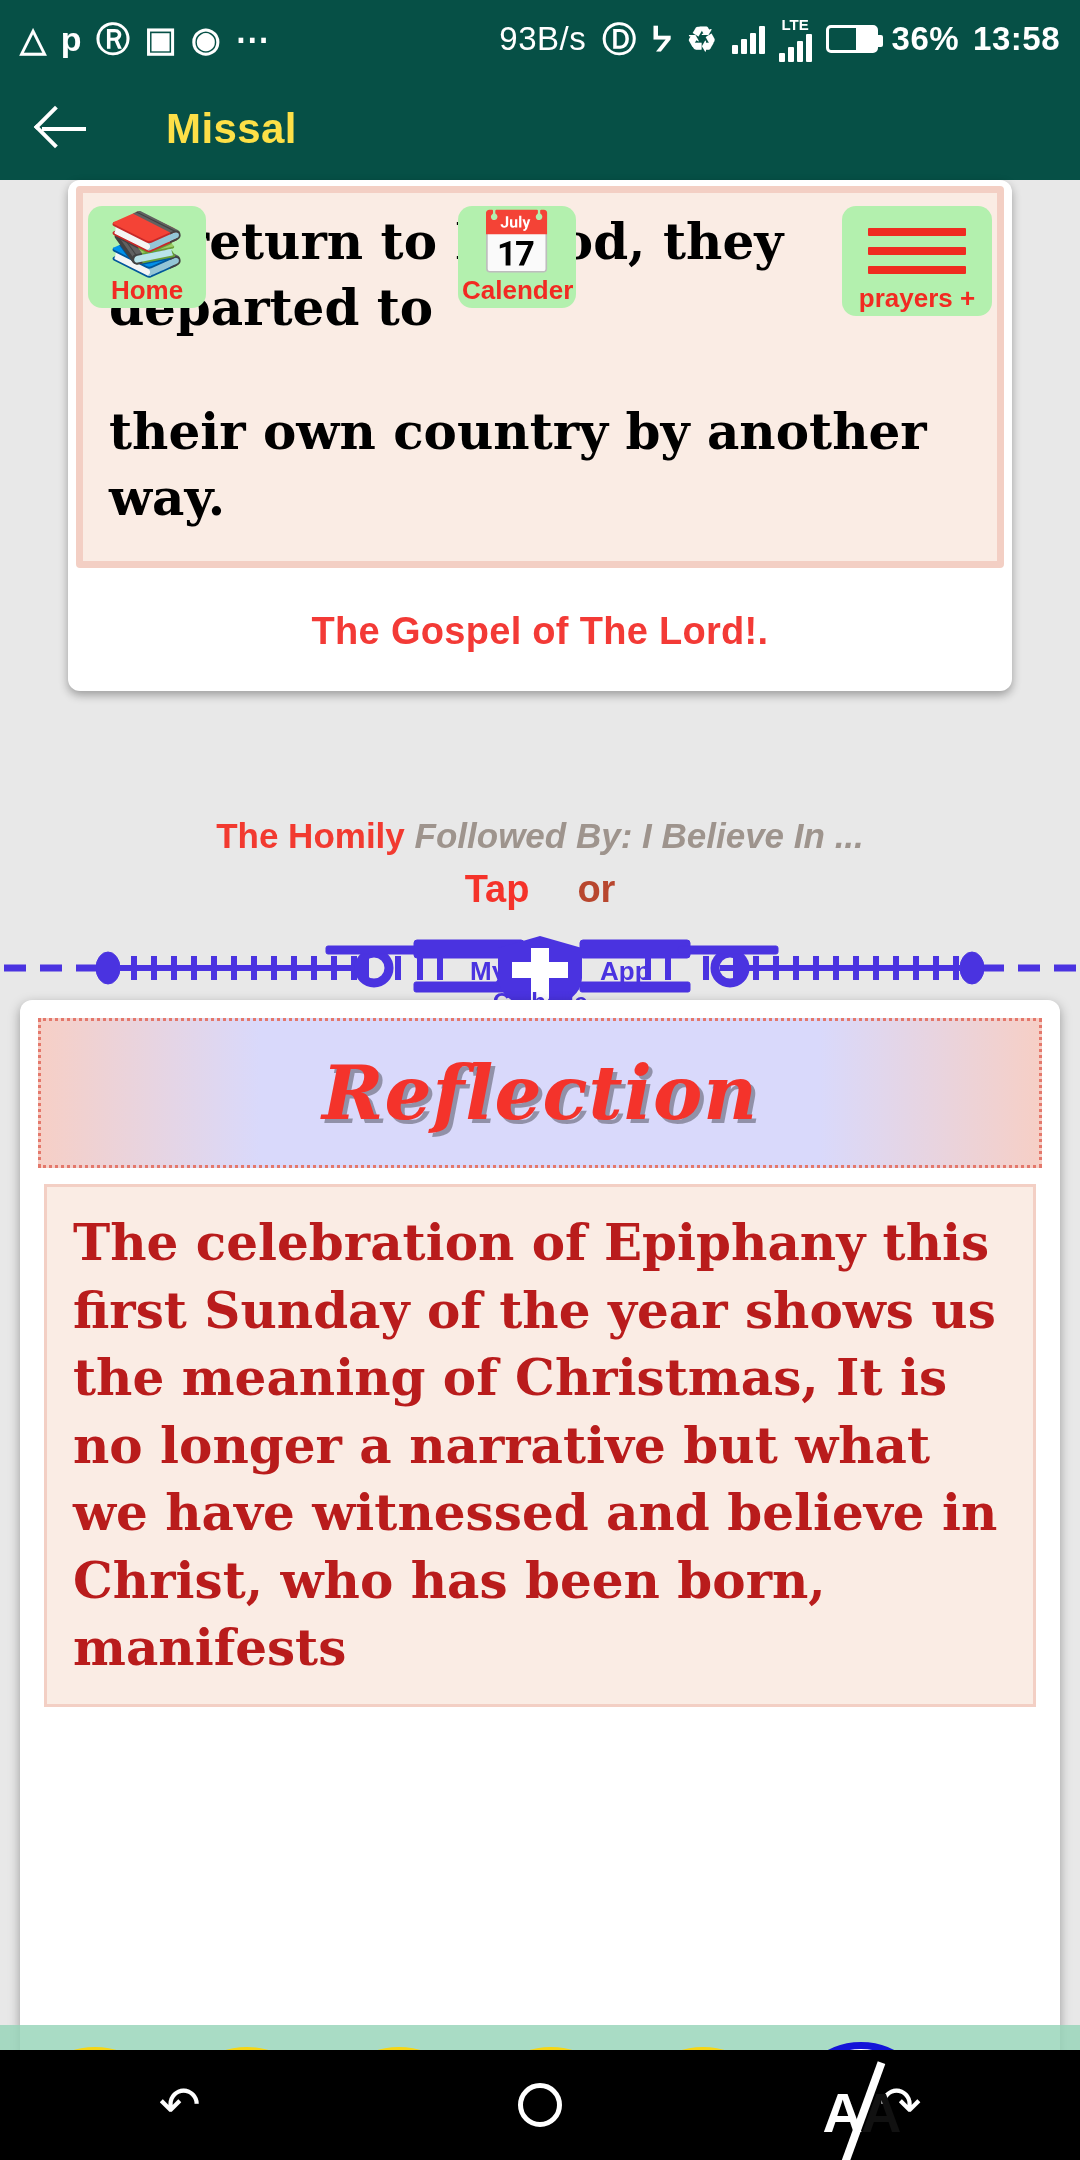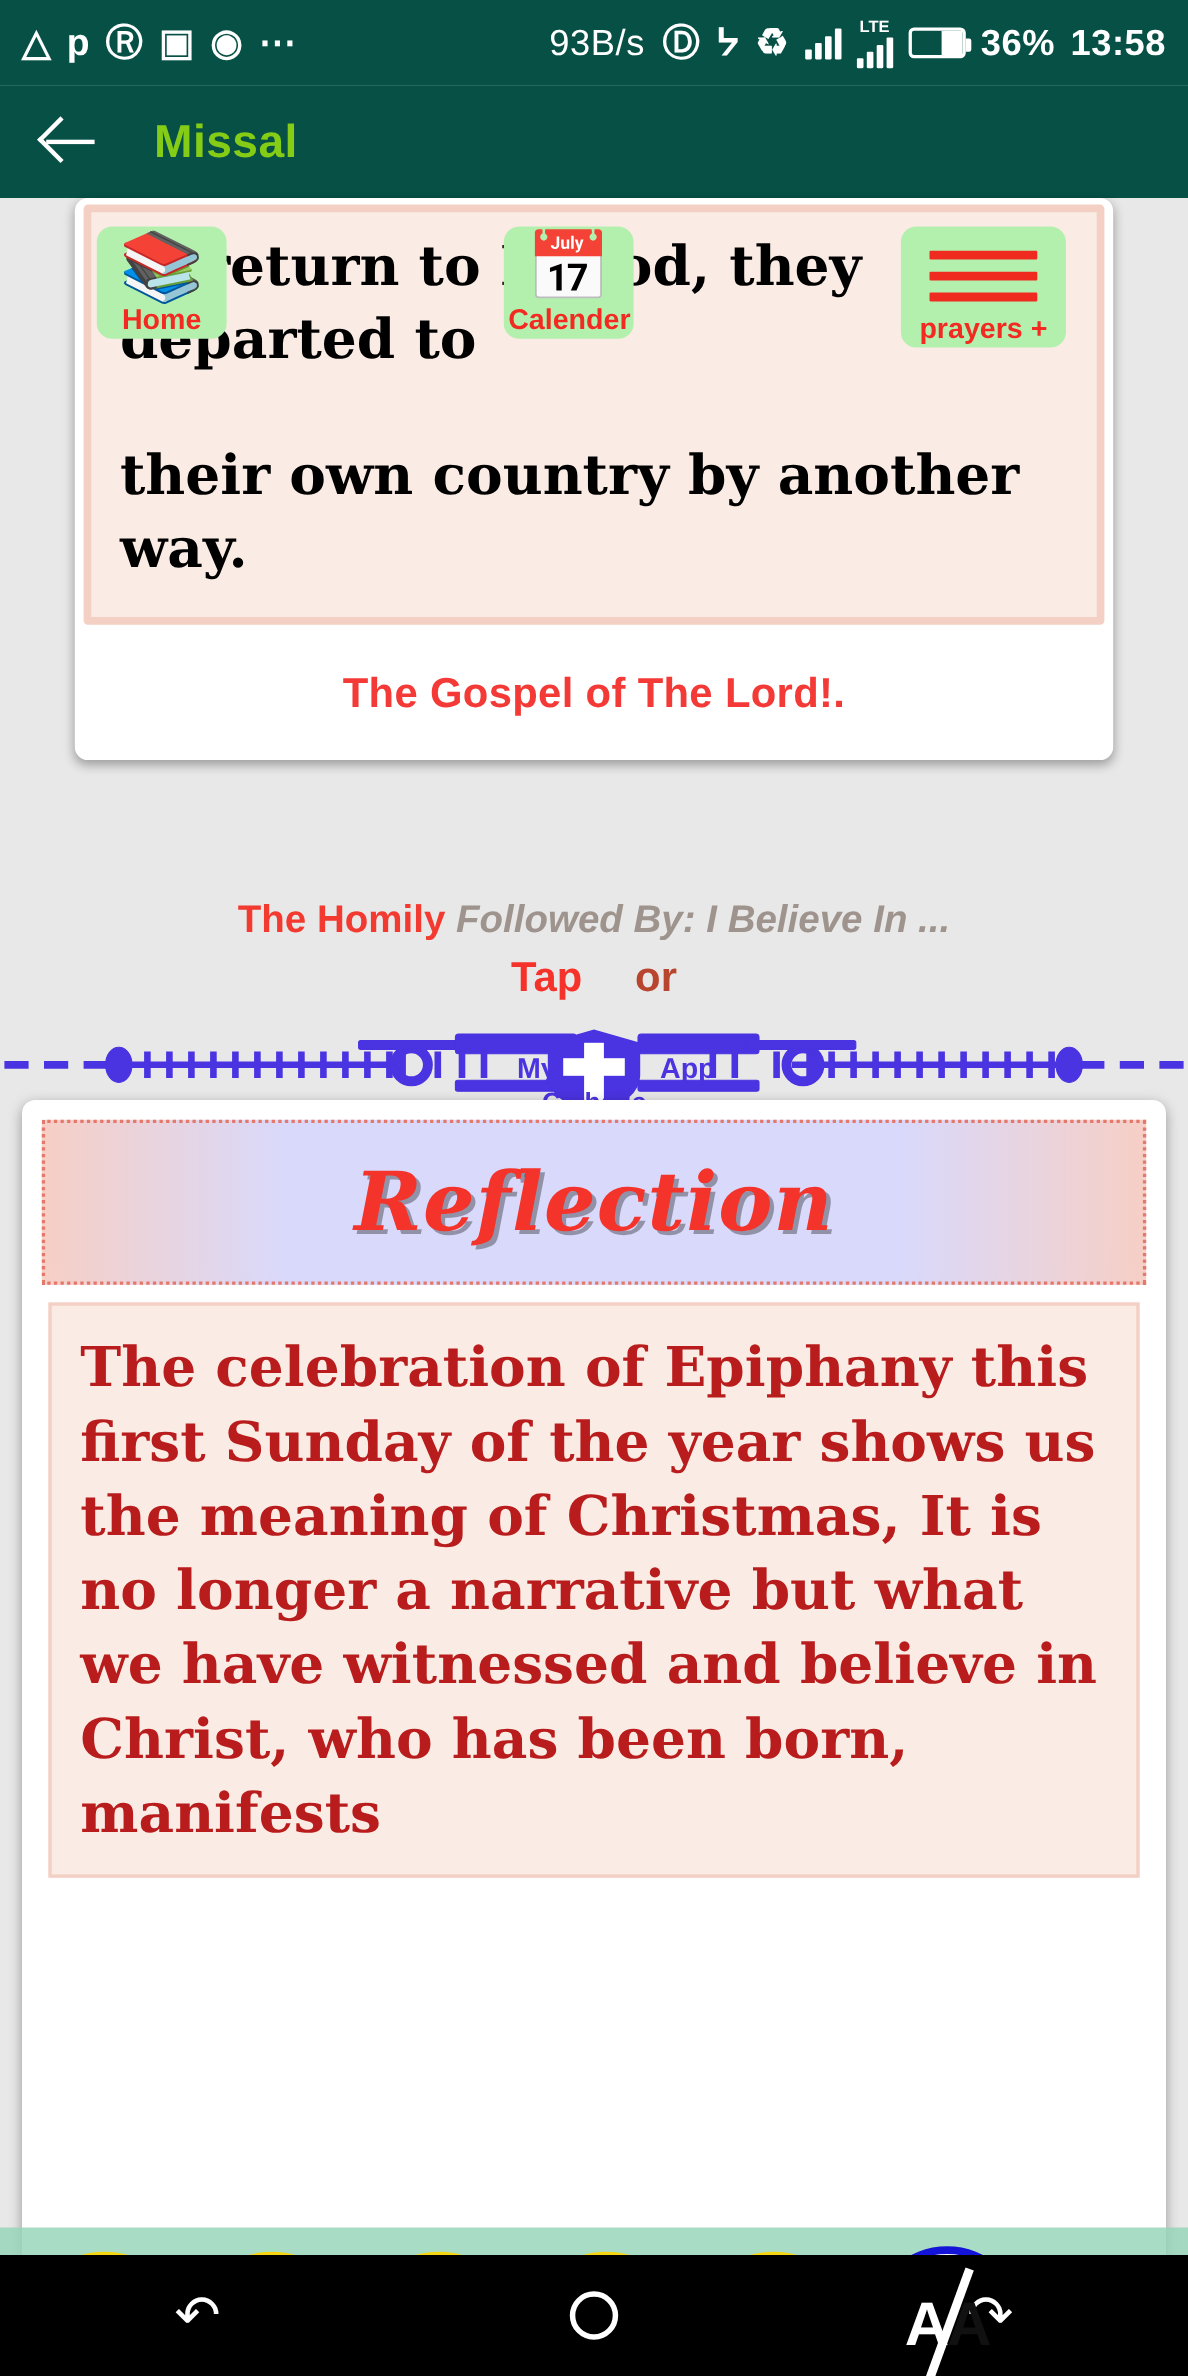--- a/index.html
+++ b/index.html
@@ -29,22 +29,22 @@
   .sb-lte b{ font-size:15px; font-weight:700; letter-spacing:0;}
   .batt{ display:inline-flex; align-items:center; }
   .batt .body{ width:52px;height:28px;border:3px solid #fff;border-radius:5px;
     position:relative; display:flex; align-items:center;}
   .batt .body::after{content:"";position:absolute;right:-8px;top:7px;width:5px;height:12px;background:#fff;border-radius:0 2px 2px 0;}
   .batt .fill{ width:40%; height:100%; background:#fff; margin-left:auto;}
   .sb-tm{ font-size:33px; font-weight:700;}
 
   
   .appbar{
-    height:102px; background:#065046; color:#84cc16;
-    display:flex; align-items:center; padding-left:40px; gap:52px;
+    height:102px; background:#065046; color:#fde047;
+    display:flex; align-items:center; padding-left:40px; gap:78px;
   }
   .backarrow{ width:48px;height:48px; position:relative; cursor:pointer;}
   .backarrow::before{content:"";position:absolute;left:2px;top:22px;width:44px;height:4px;background:#fff;}
   .backarrow::after{content:"";position:absolute;left:0px;top:7px;width:26px;height:26px;
     border-left:4px solid #fff;border-bottom:4px solid #fff;transform:rotate(45deg);}
   .appbar h1{ font-size:42px; font-weight:700; letter-spacing:.4px;}
 
   
   .content{ position:relative; width:1080px; height:1980px; background:#e8e8e8;}
 
@@ -73,21 +73,21 @@
   .fabrow{ position:absolute; top:26px; left:0; width:1080px; height:130px; pointer-events:none;}
   .fab{
     position:absolute; background:#b3f0ae; border-radius:14px;
     width:118px; padding:6px 4px 4px 4px; text-align:center; pointer-events:auto;
     cursor:pointer;
   }
   .fab .glyph{ font-size:62px; line-height:64px; display:block;}
   .fab .lbl{ display:block; color:#f22a22; font-weight:700; font-size:26px; line-height:28px;}
   #fab-home{ left:88px; }
   #fab-cal { left:458px; }
-  #fab-pray{ left:819px; width:150px; }
+  #fab-pray{ left:842px; width:150px; }
   .hamburger{ display:block; padding:16px 0 10px 0;}
   .hamburger i{ display:block; height:8px; background:#ef2b20; margin:0 22px 11px 22px; border-radius:1px;}
   .hamburger i:last-child{ margin-bottom:0;}
 
   
   .homily{ position:absolute; top:636px; left:0; width:1080px; text-align:center;}
   .homily .h-line{ font-size:35px; }
   .homily .h-red{ color:#f23a30; font-weight:700;}
   .homily .h-gray{ color:#9e948d; font-weight:700; font-style:italic;}
   .creedrow{ position:absolute; top:688px; left:0; width:1080px;

